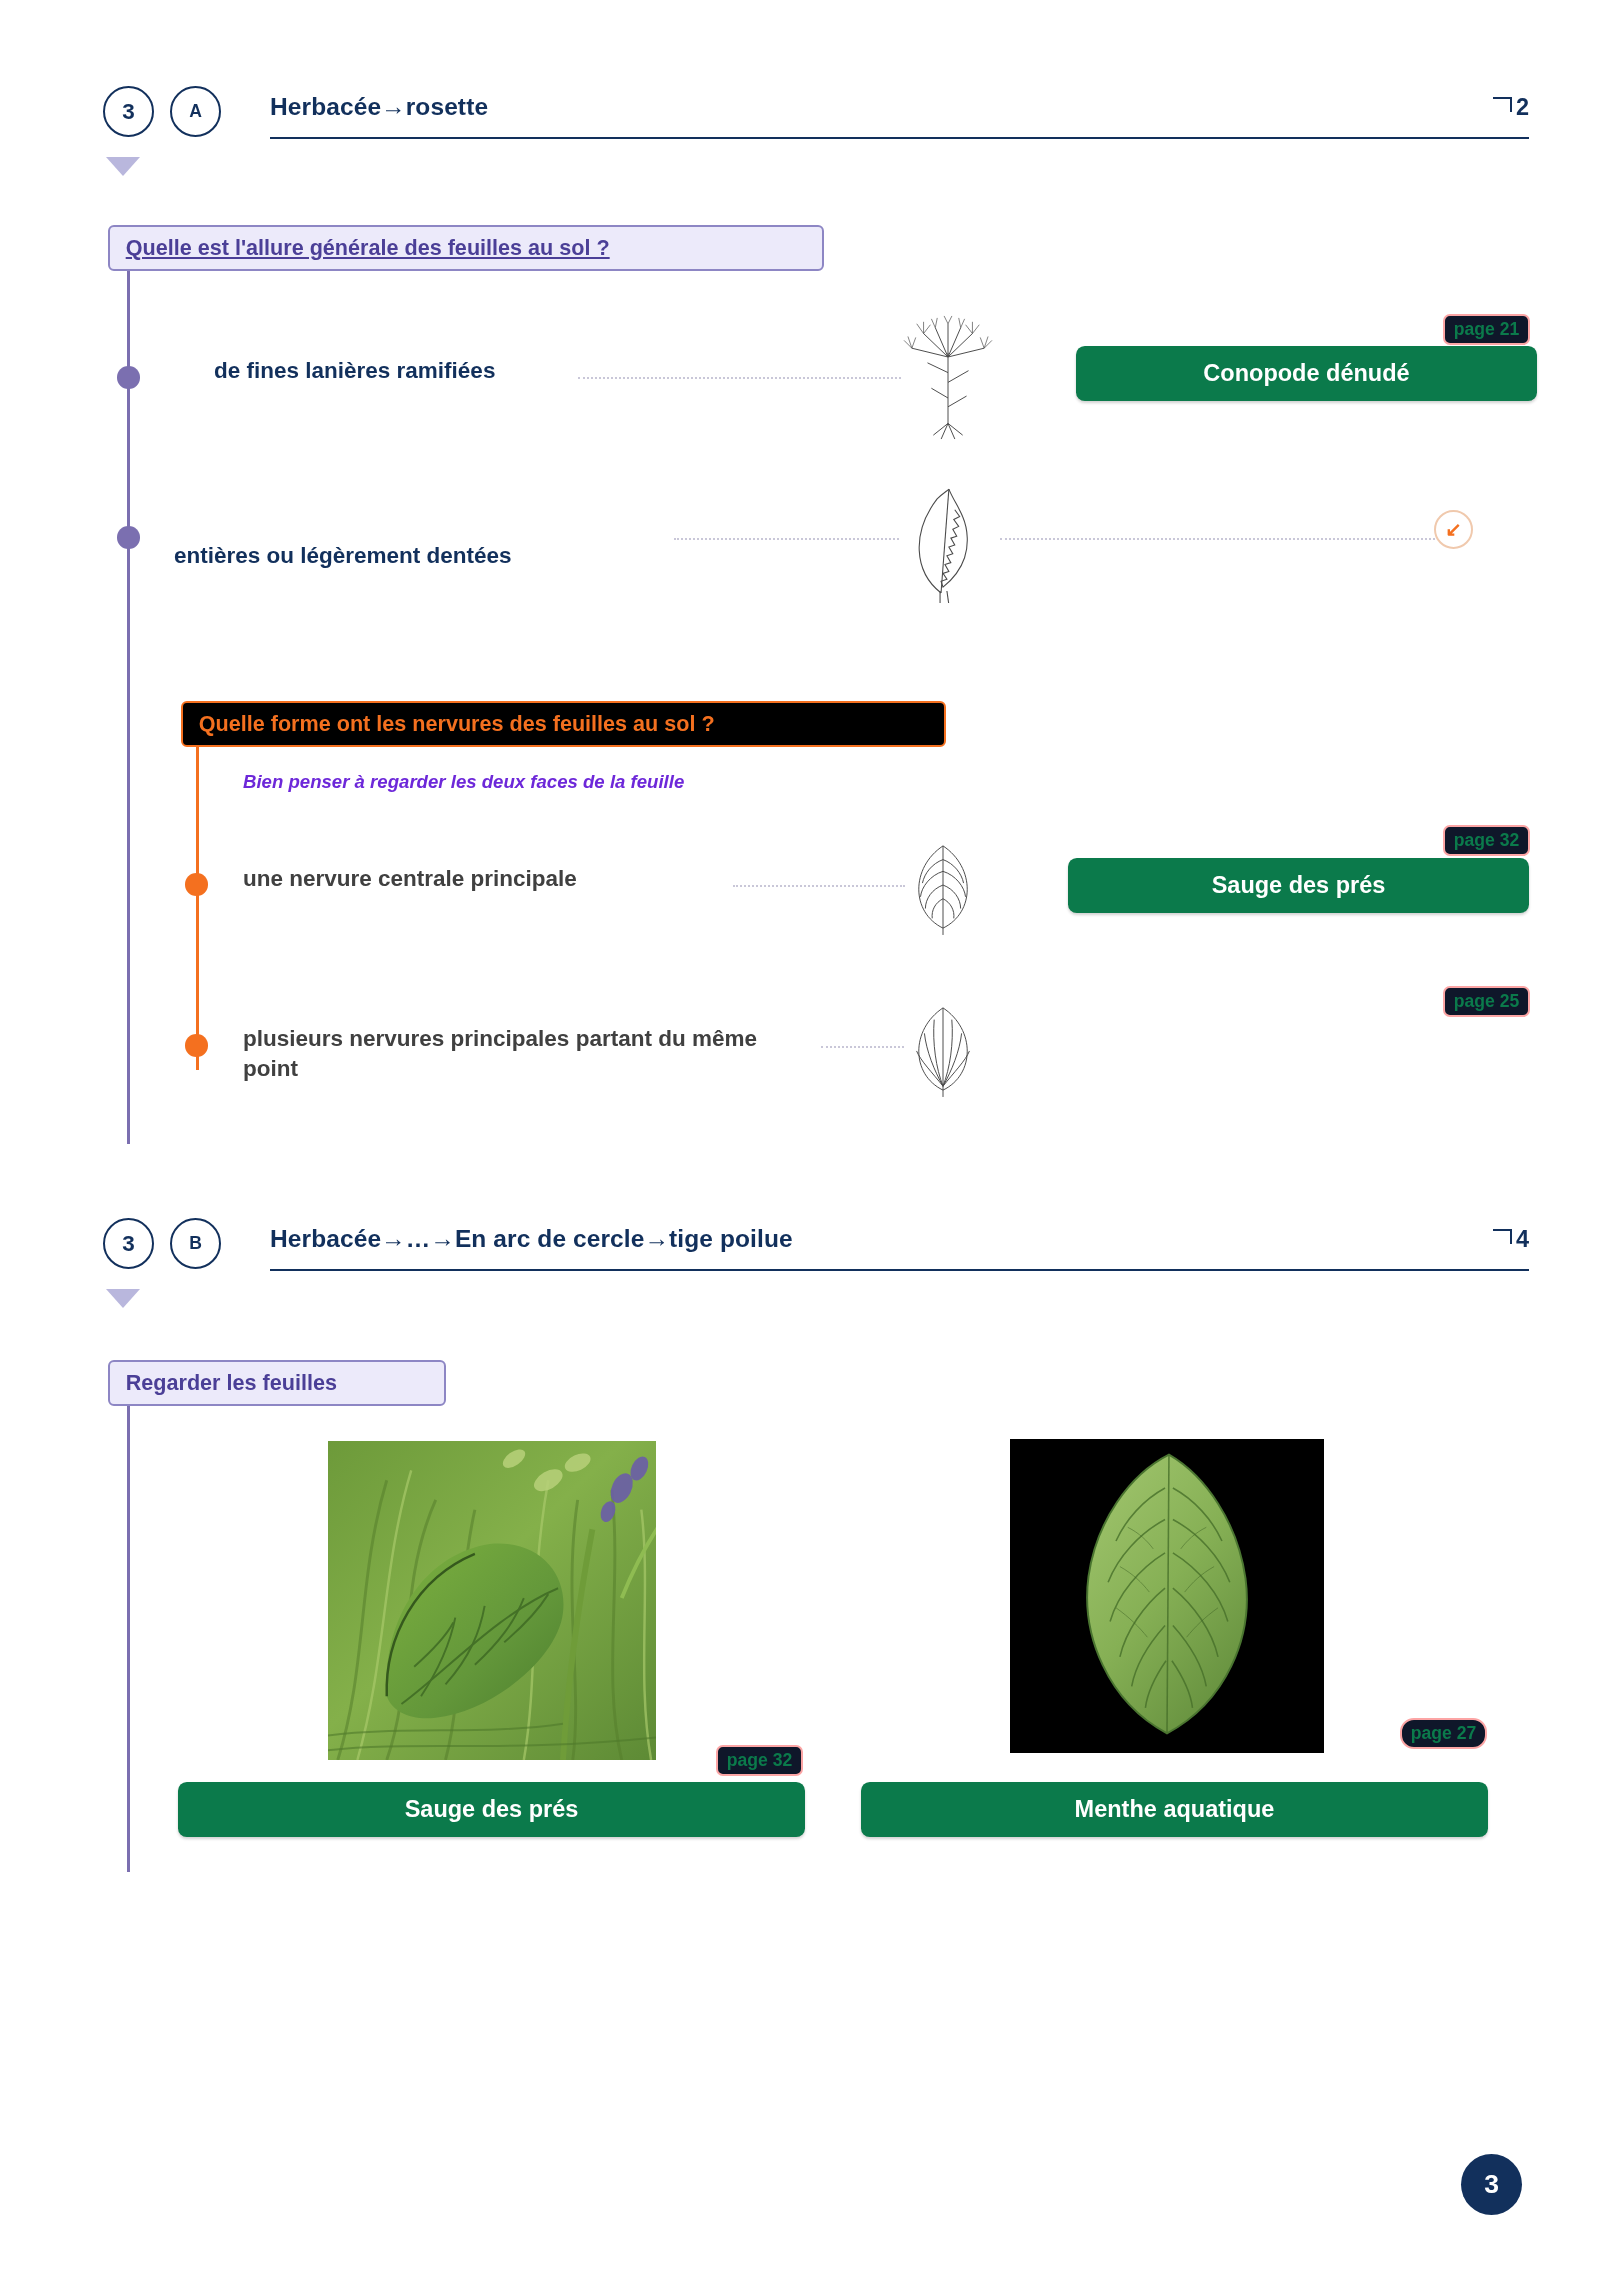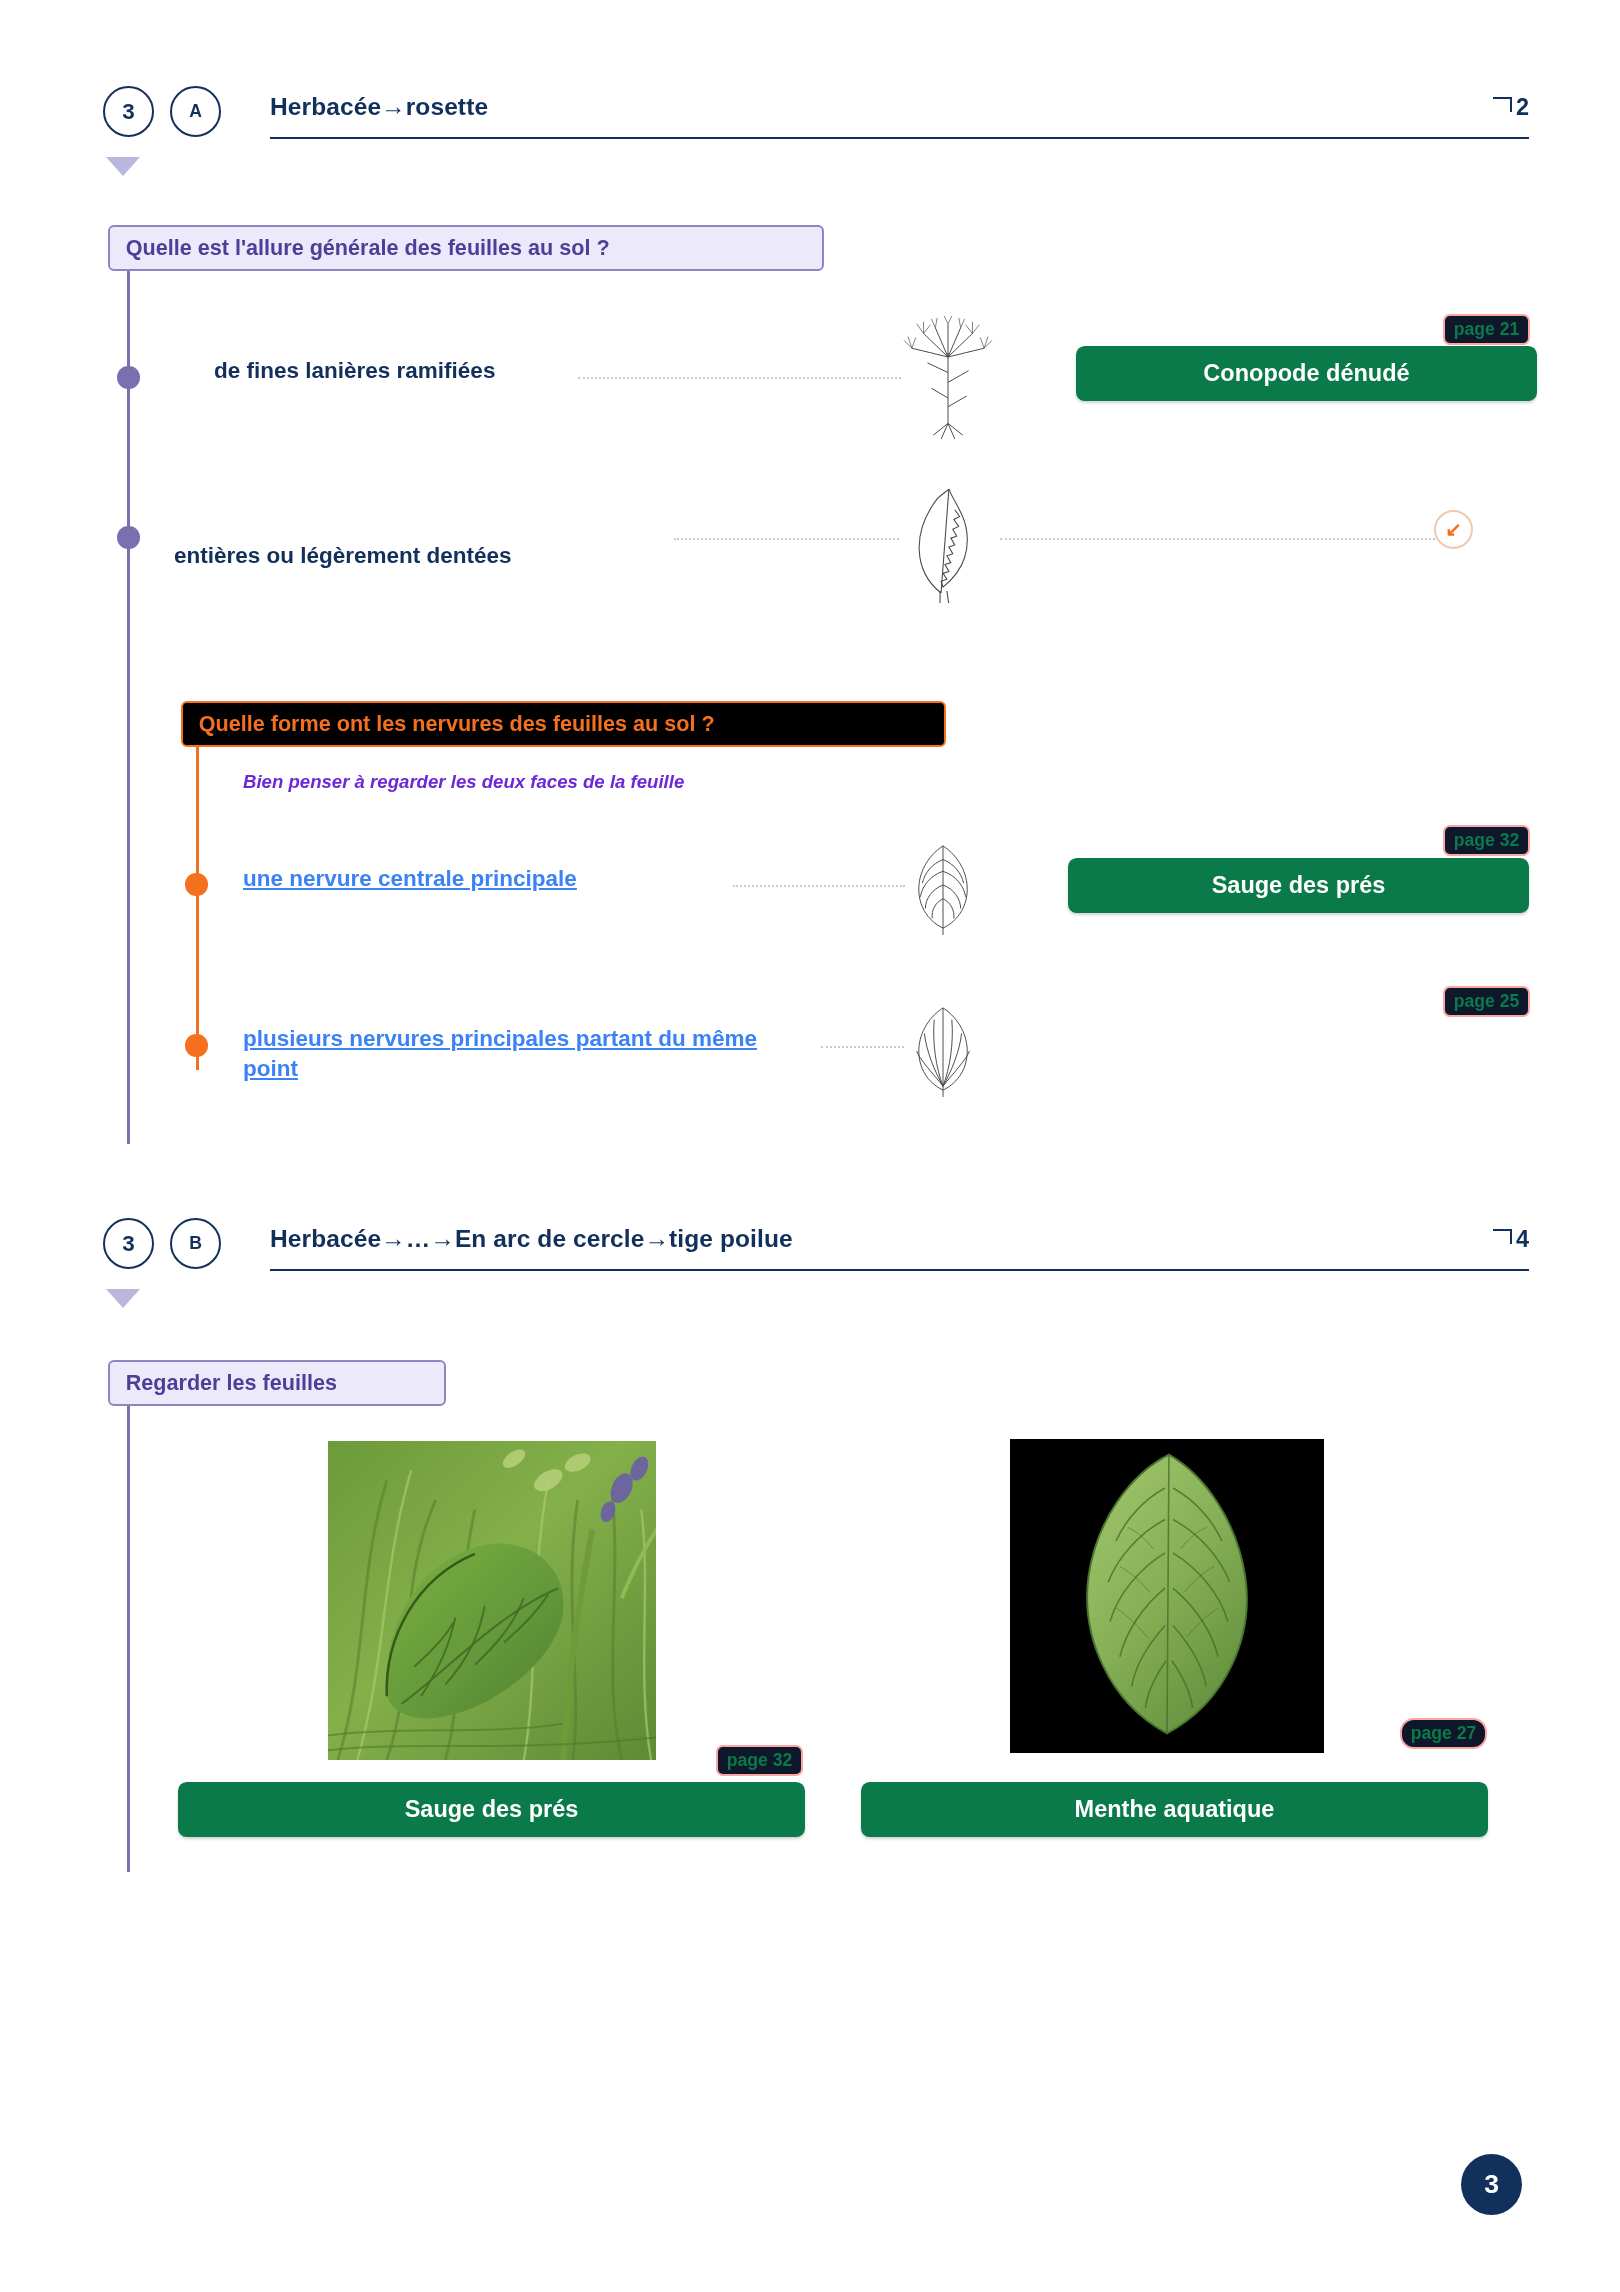--- a/index.html
+++ b/index.html
@@ -157,21 +157,21 @@
   .bullet-purple { background: #7b6fb0; }
   .bullet-orange { background: #f4701f; }
 
   .choice-label {
     position: absolute;
     font-size: 22.5px;
     font-weight: bold;
     line-height: 1.35;
   }
   .label-purple { color: #12305c; }
-  .label-orange { color: #3b82f6; text-decoration: underline; }
+  .label-orange { color: #404040; }
 
   .dots {
     position: absolute;
     height: 2.9px;
     border-top: 2.9px dotted #c9c7d8;
   }
 
   
   .result-btn {
     position: absolute;
@@ -250,21 +250,21 @@
     <div class="section-rule"></div>
     <div class="section-ref">
       <span class="ref-corner"></span>
       <span>2</span>
     </div>
   </div>
   <div class="down-arrow" style="left:106px; top:157px;"></div>
 
   <div class="spine" style="left:127px; top:227px; height:917px;"></div>
 
-  <div class="question-pill q-purple" style="left:108px; top:225px; width:716px;">Quelle est l'allure générale des feuilles au sol ?</div>
+  <div class="question-pill q-purple" style="left:108px; top:225px; width:716px;text-decoration:underline;">Quelle est l'allure générale des feuilles au sol ?</div>
 
   <div class="bullet bullet-purple" style="left:117px; top:366px;"></div>
   <div class="choice-label label-purple" style="left:174px; top:356px; width:421px;margin-left:40px;">de fines lanières ramifiées</div>
   <div class="dots" style="left:578px; top:377px; width:323px;"></div>
 
   <div style="position:absolute; left:894px; top:314px; width:108px; height:127px;">
     <svg width="108" height="127" viewBox="0 0 110 130">
       <g stroke="#4a4a4a" stroke-width="1" fill="none">
         <line x1="55" y1="40" x2="55" y2="112"></line>
         <line x1="55" y1="44" x2="30" y2="20"></line>

